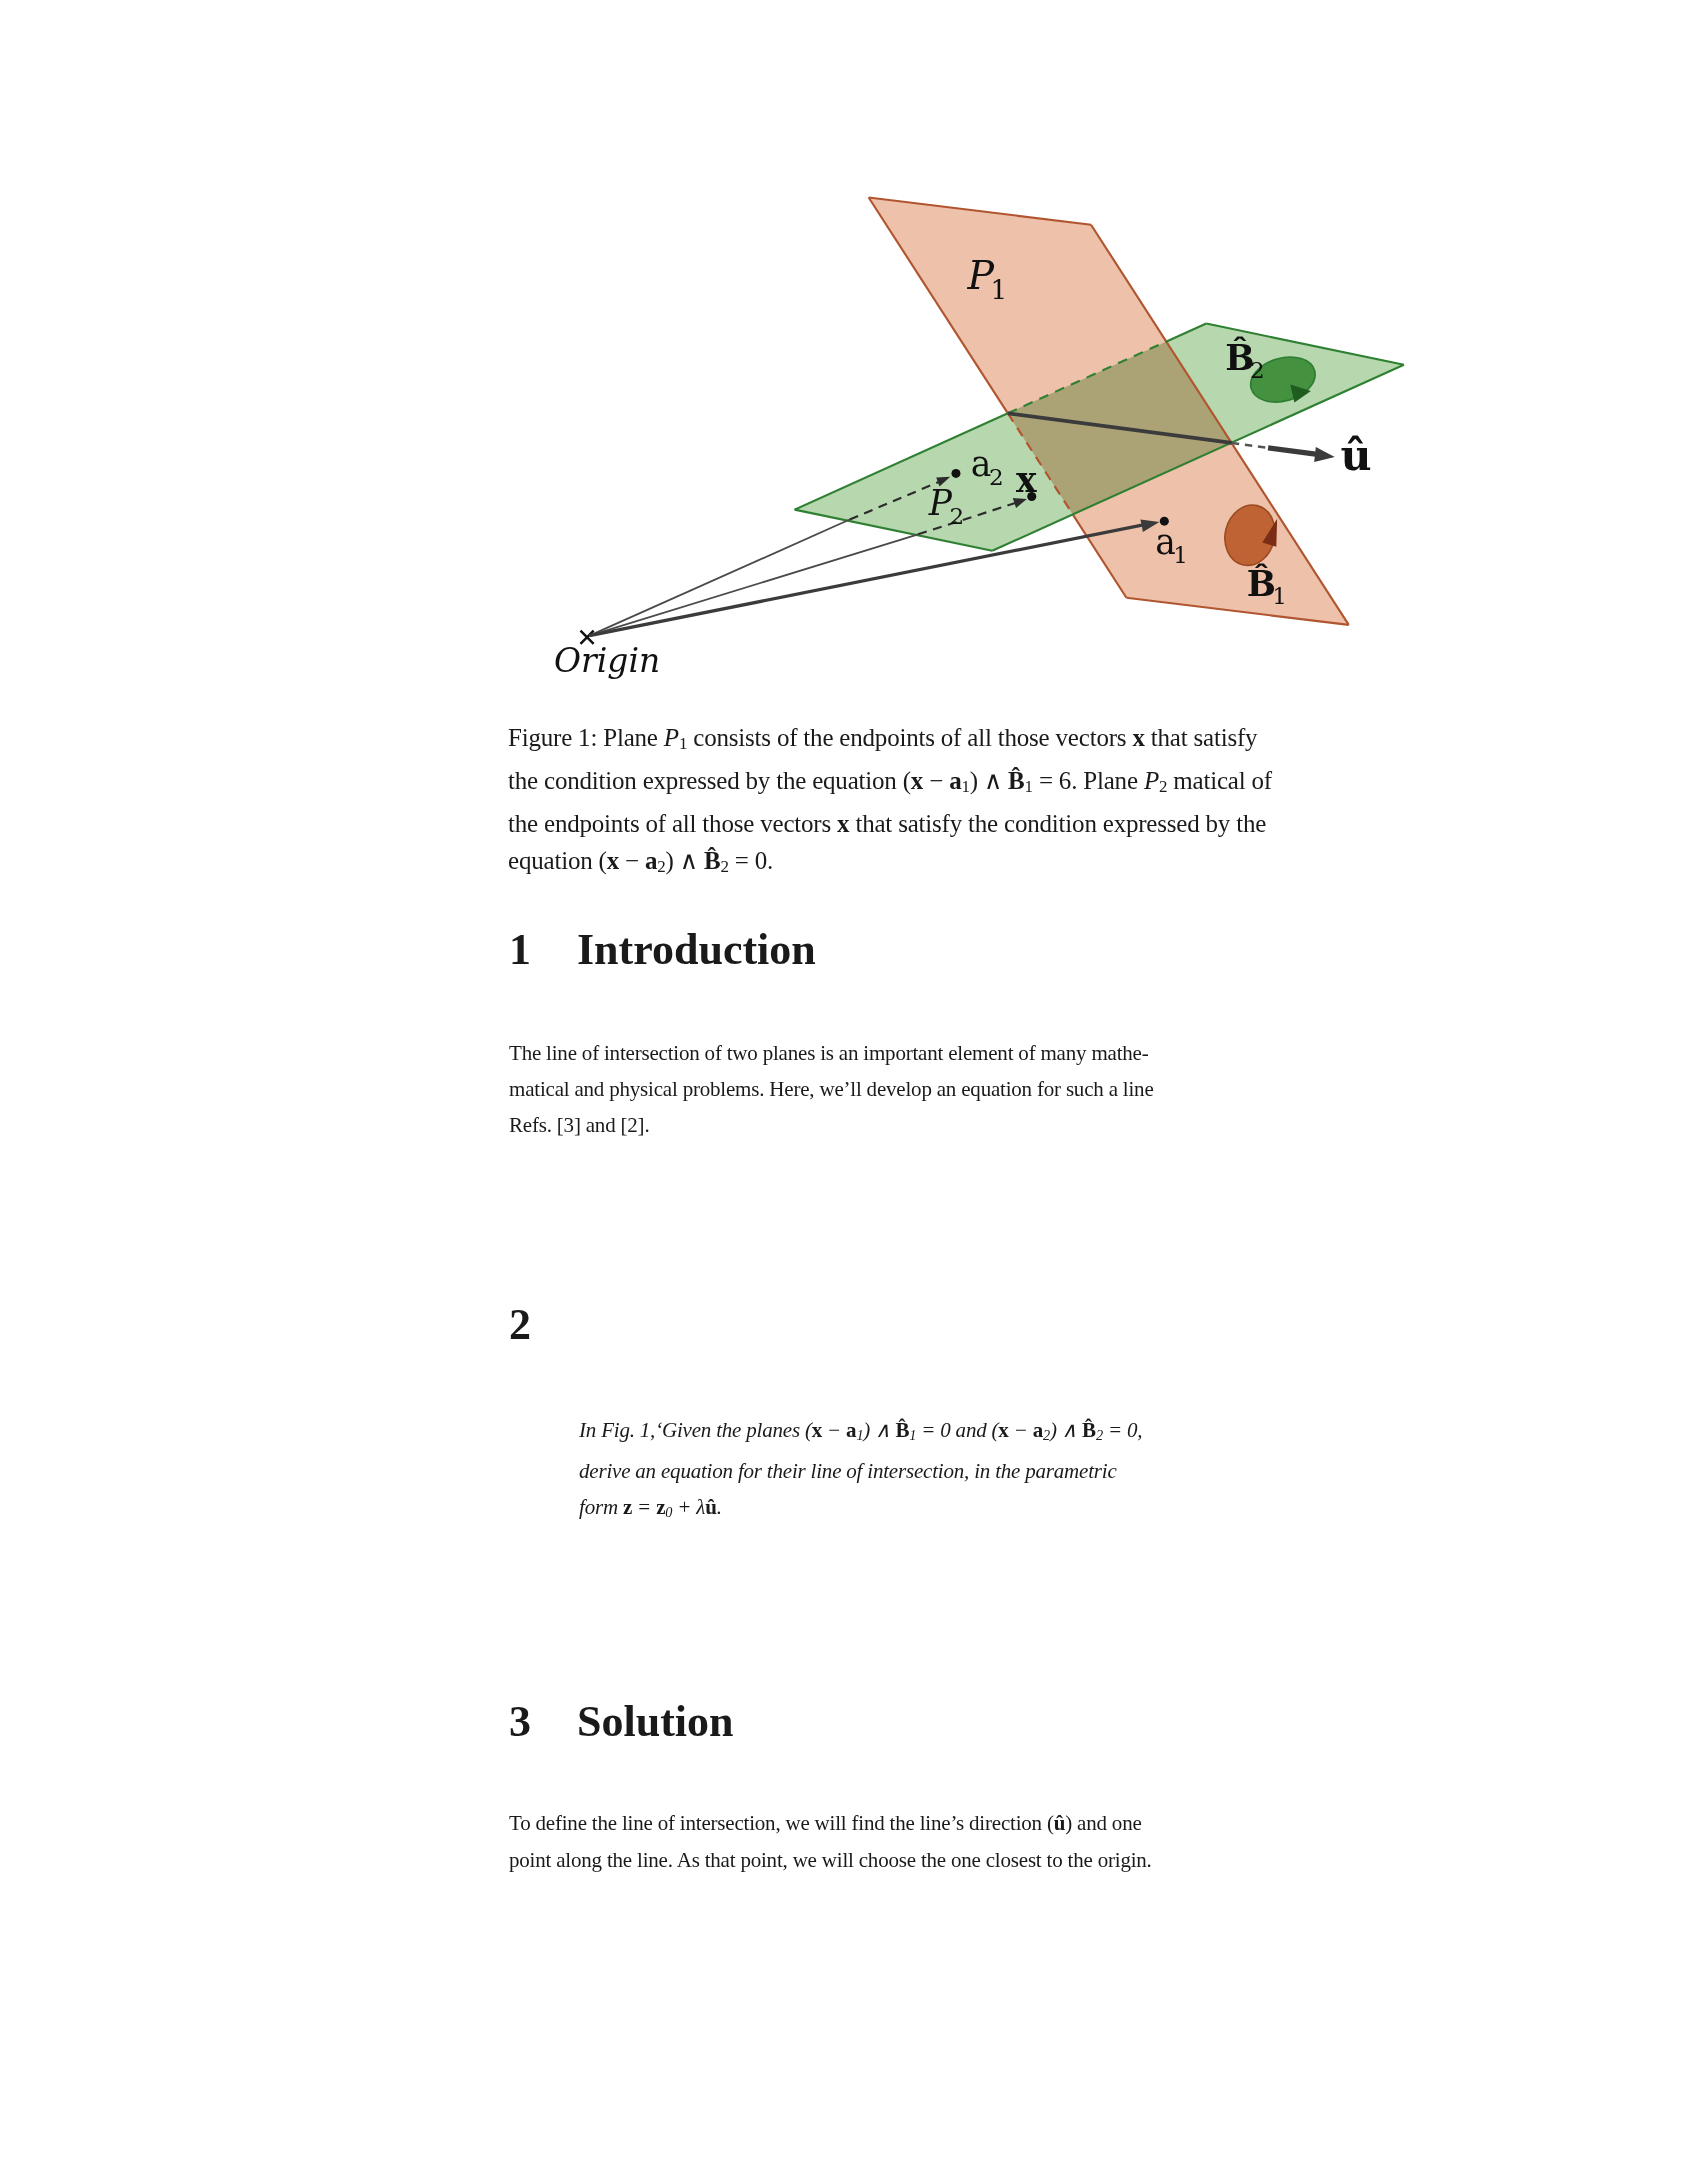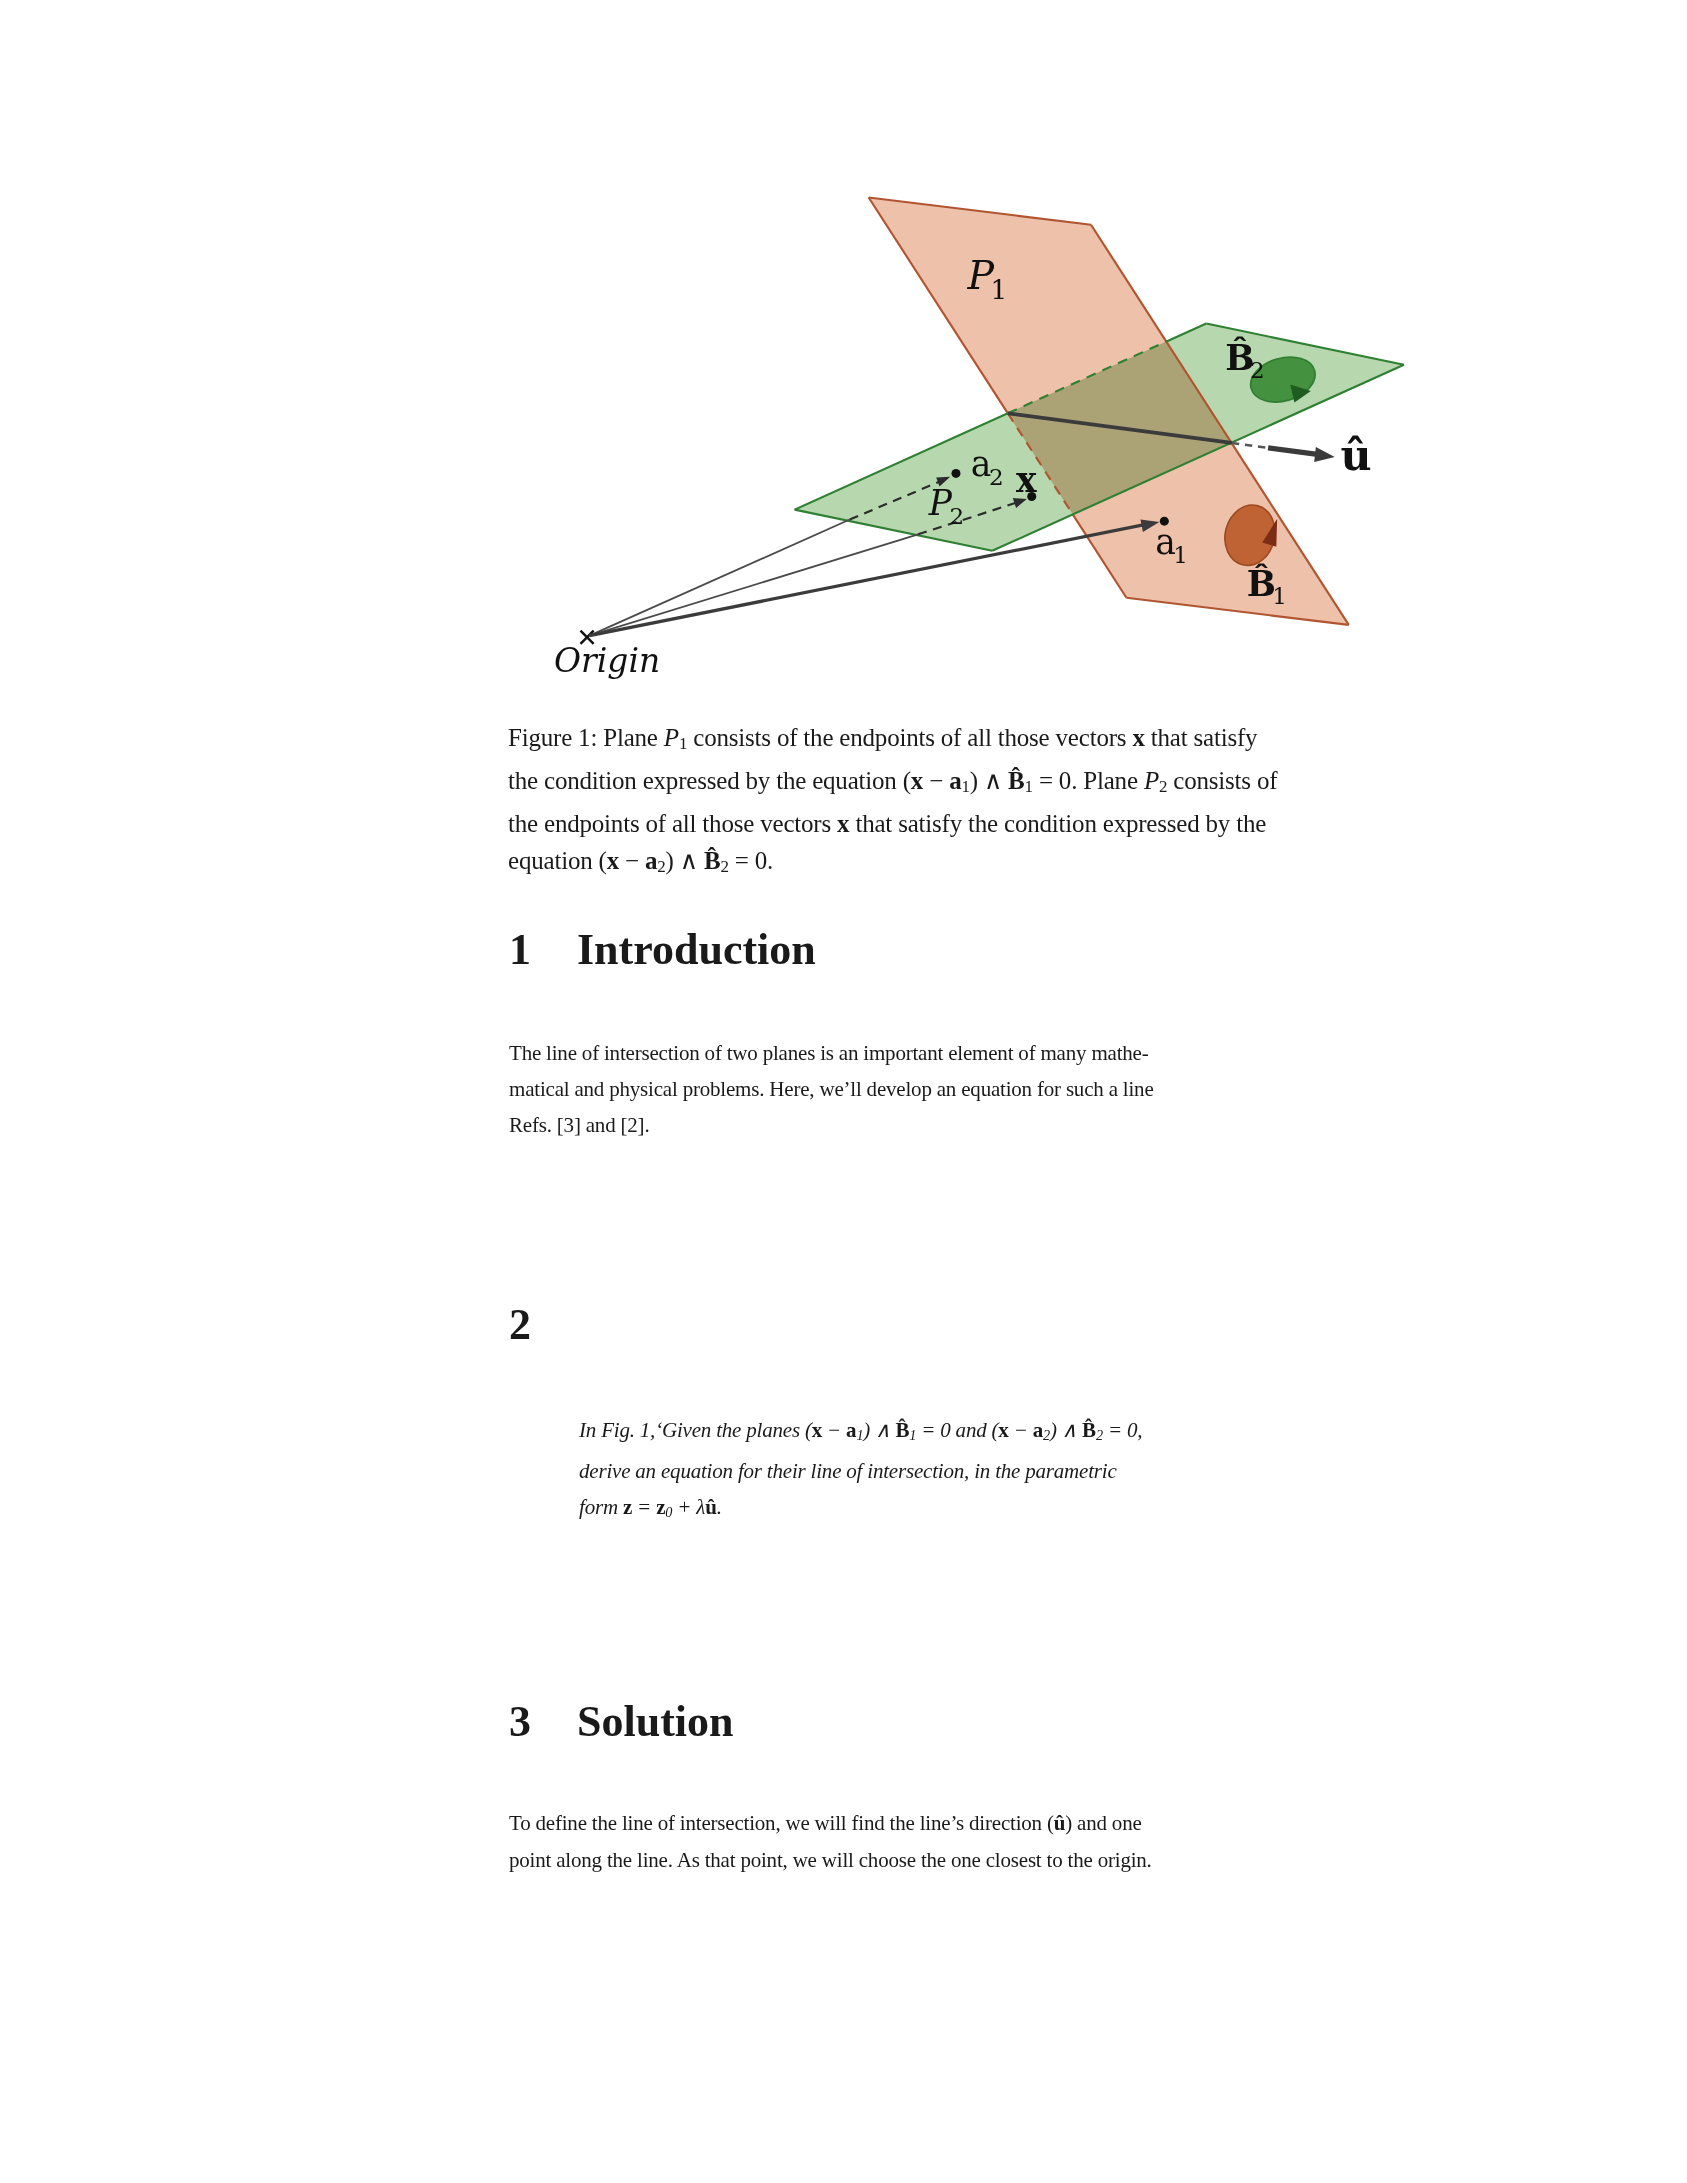--- a/index.html
+++ b/index.html
@@ -109,21 +109,21 @@
       <text class="figsub" x="1545" y="733">1</text>
 
       <text font-size="52" font-weight="bold" x="1628" y="570">û</text>
 
       <text font-size="40" font-style="italic" x="673" y="815">Origin</text>
     </g>
   </svg>
 
   <div class="abs cap">
     <div class="line"><span>Figure 1: Plane </span><span class="i">P</span><span class="sub">1</span><span> consists of the endpoints of all those vectors </span><span class="b">x</span><span> that satisfy</span></div>
-    <div class="line"><span>the condition expressed by the equation (</span><span class="b">x</span><span> − </span><span class="b">a</span><span class="sub">1</span><span>) ∧ </span><span class="b">B̂</span><span class="sub">1</span><span> = 0. Plane </span><span class="i">P</span><span class="sub">2</span><span> consists of</span></div>
+    <div class="line"><span>the condition expressed by the equation (</span><span class="b">x</span><span> − </span><span class="b">a</span><span class="sub">1</span><span>) ∧ </span><span class="b">B̂</span><span class="sub">1</span><span> = 6. Plane </span><span class="i">P</span><span class="sub">2</span><span> matical of</span></div>
     <div class="line"><span>the endpoints of all those vectors </span><span class="b">x</span><span> that satisfy the condition expressed by the</span></div>
     <div class="line"><span>equation (</span><span class="b">x</span><span> − </span><span class="b">a</span><span class="sub">2</span><span>) ∧ </span><span class="b">B̂</span><span class="sub">2</span><span> = 0.</span></div>
   </div>
 
   <div class="abs heading" style="left:509px;top:924px;">
     <span class="hnum">1</span>
       <span>Introduction</span>
   </div>
   <div class="abs para" style="left:509px;top:1035px;">
     <div class="line"><span>The line of intersection of two planes is an important element of many mathe-</span></div>

